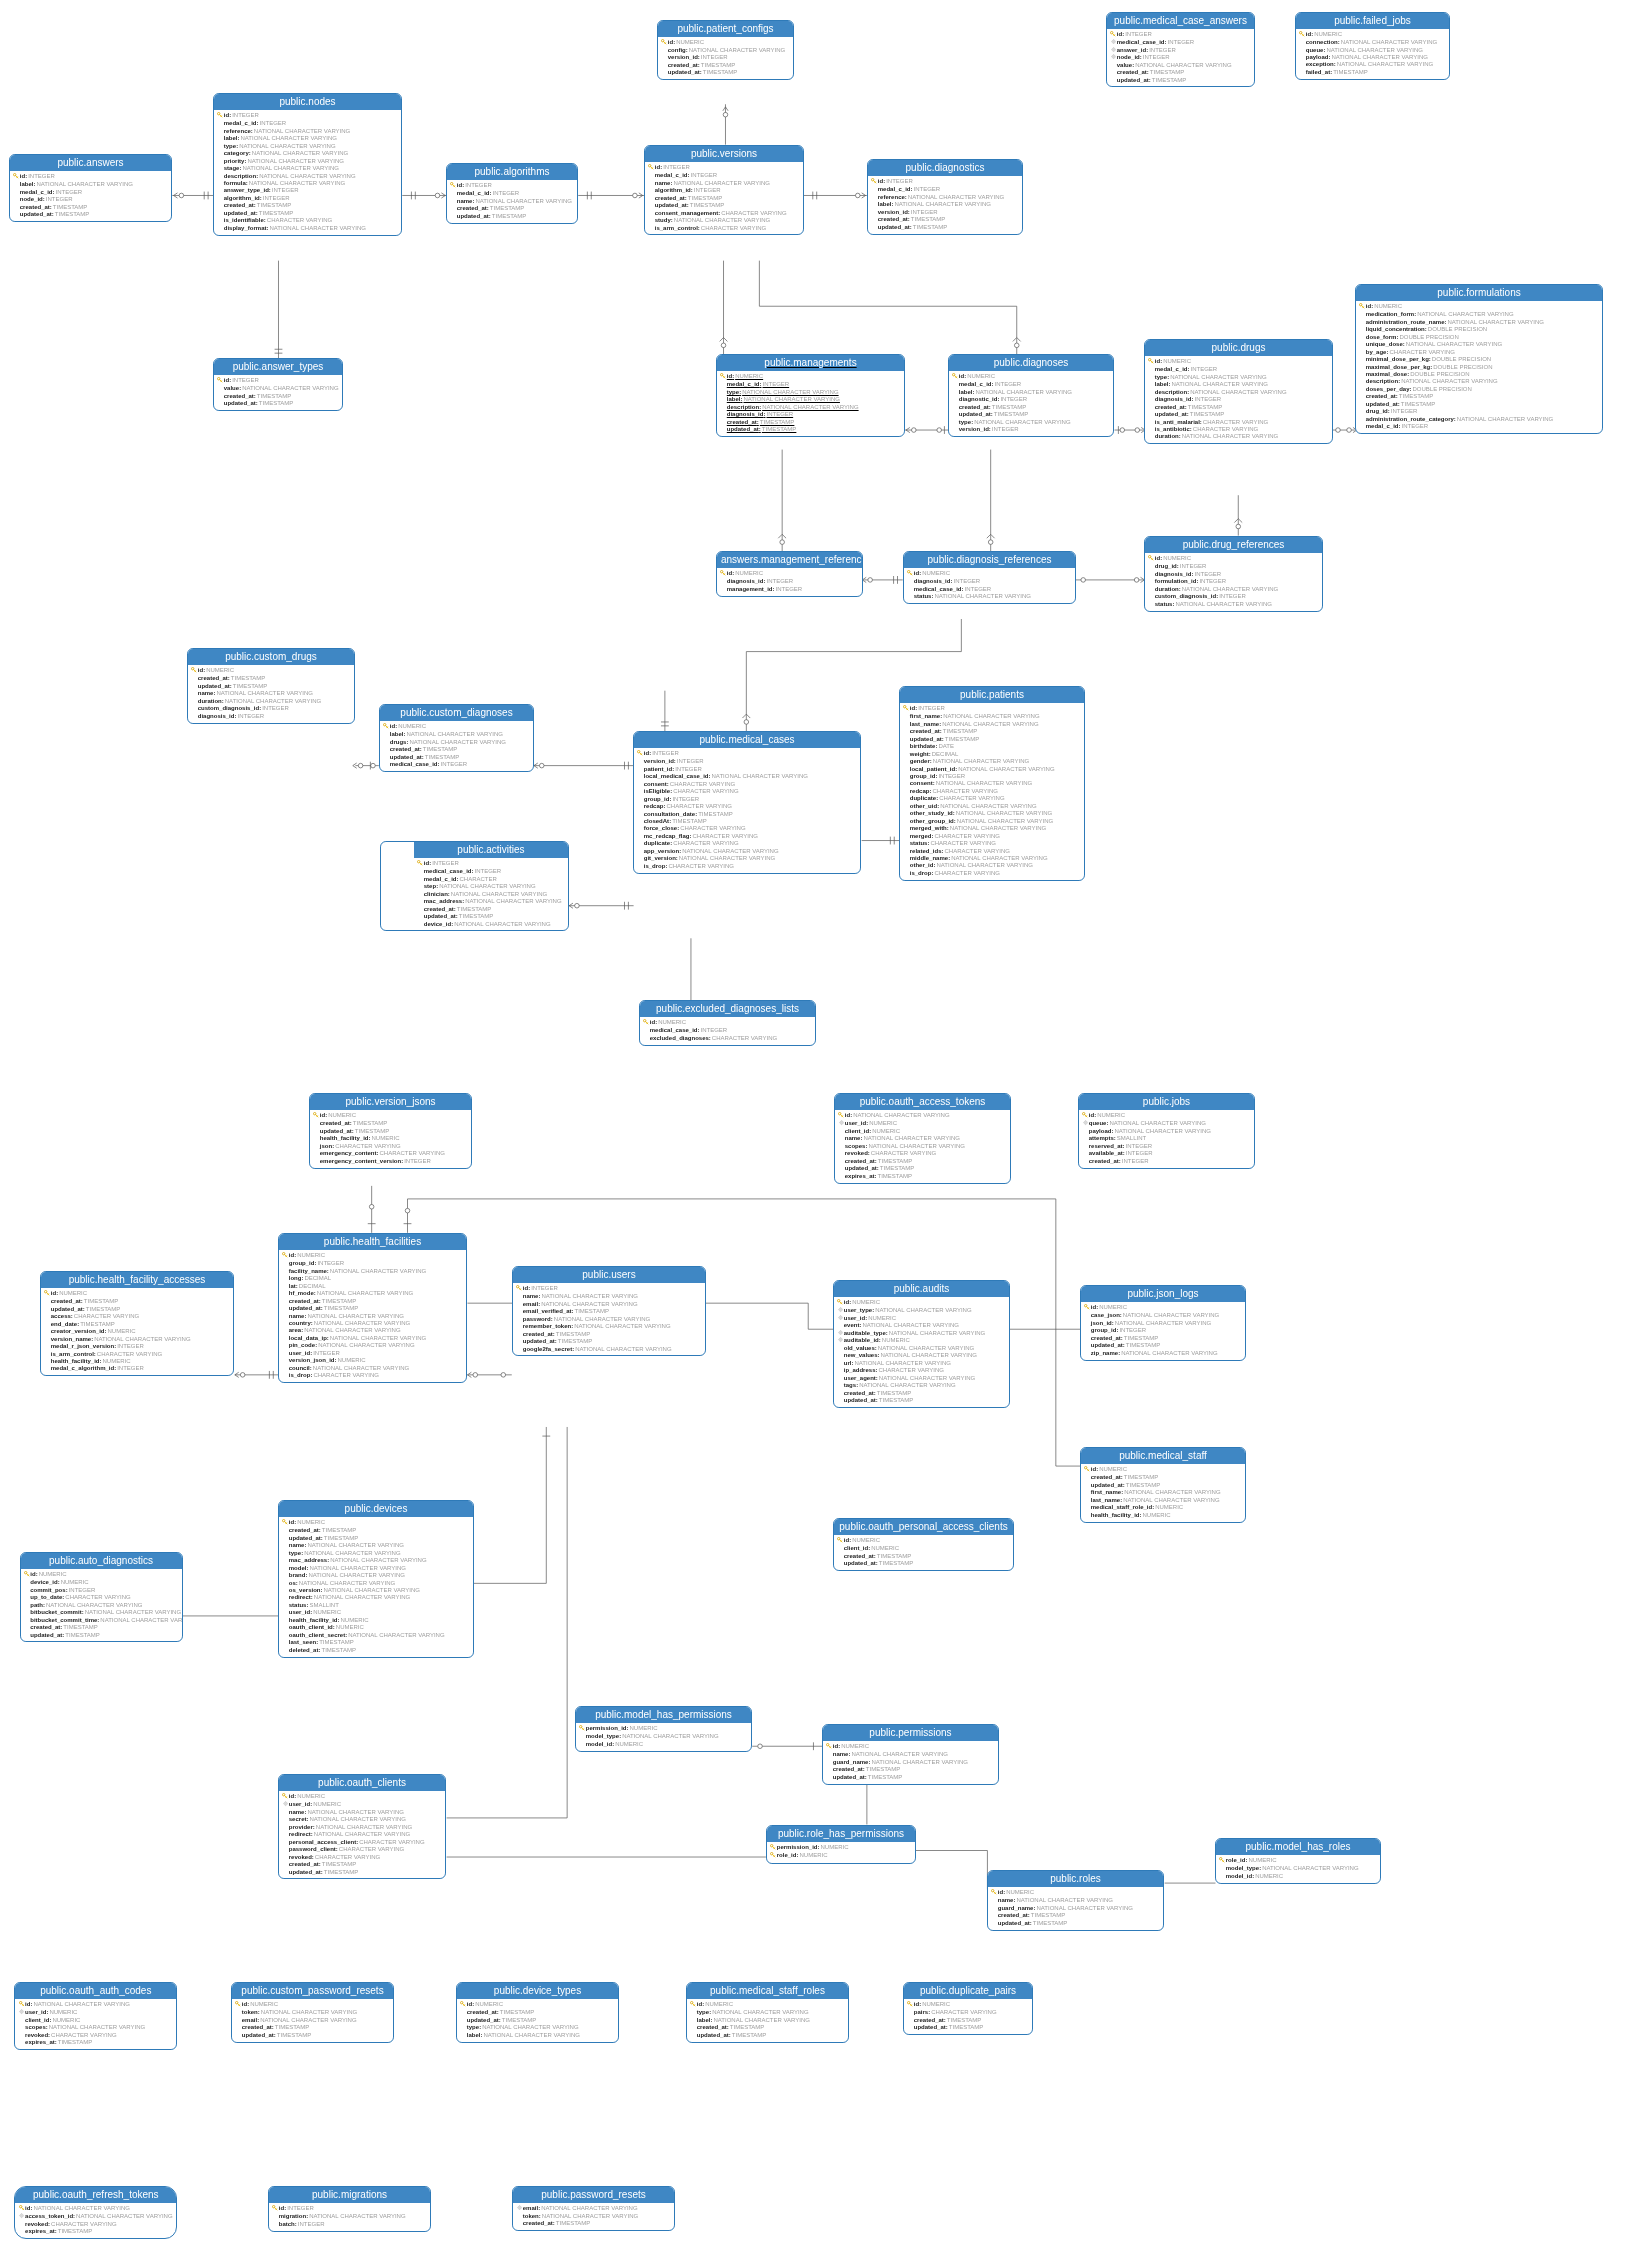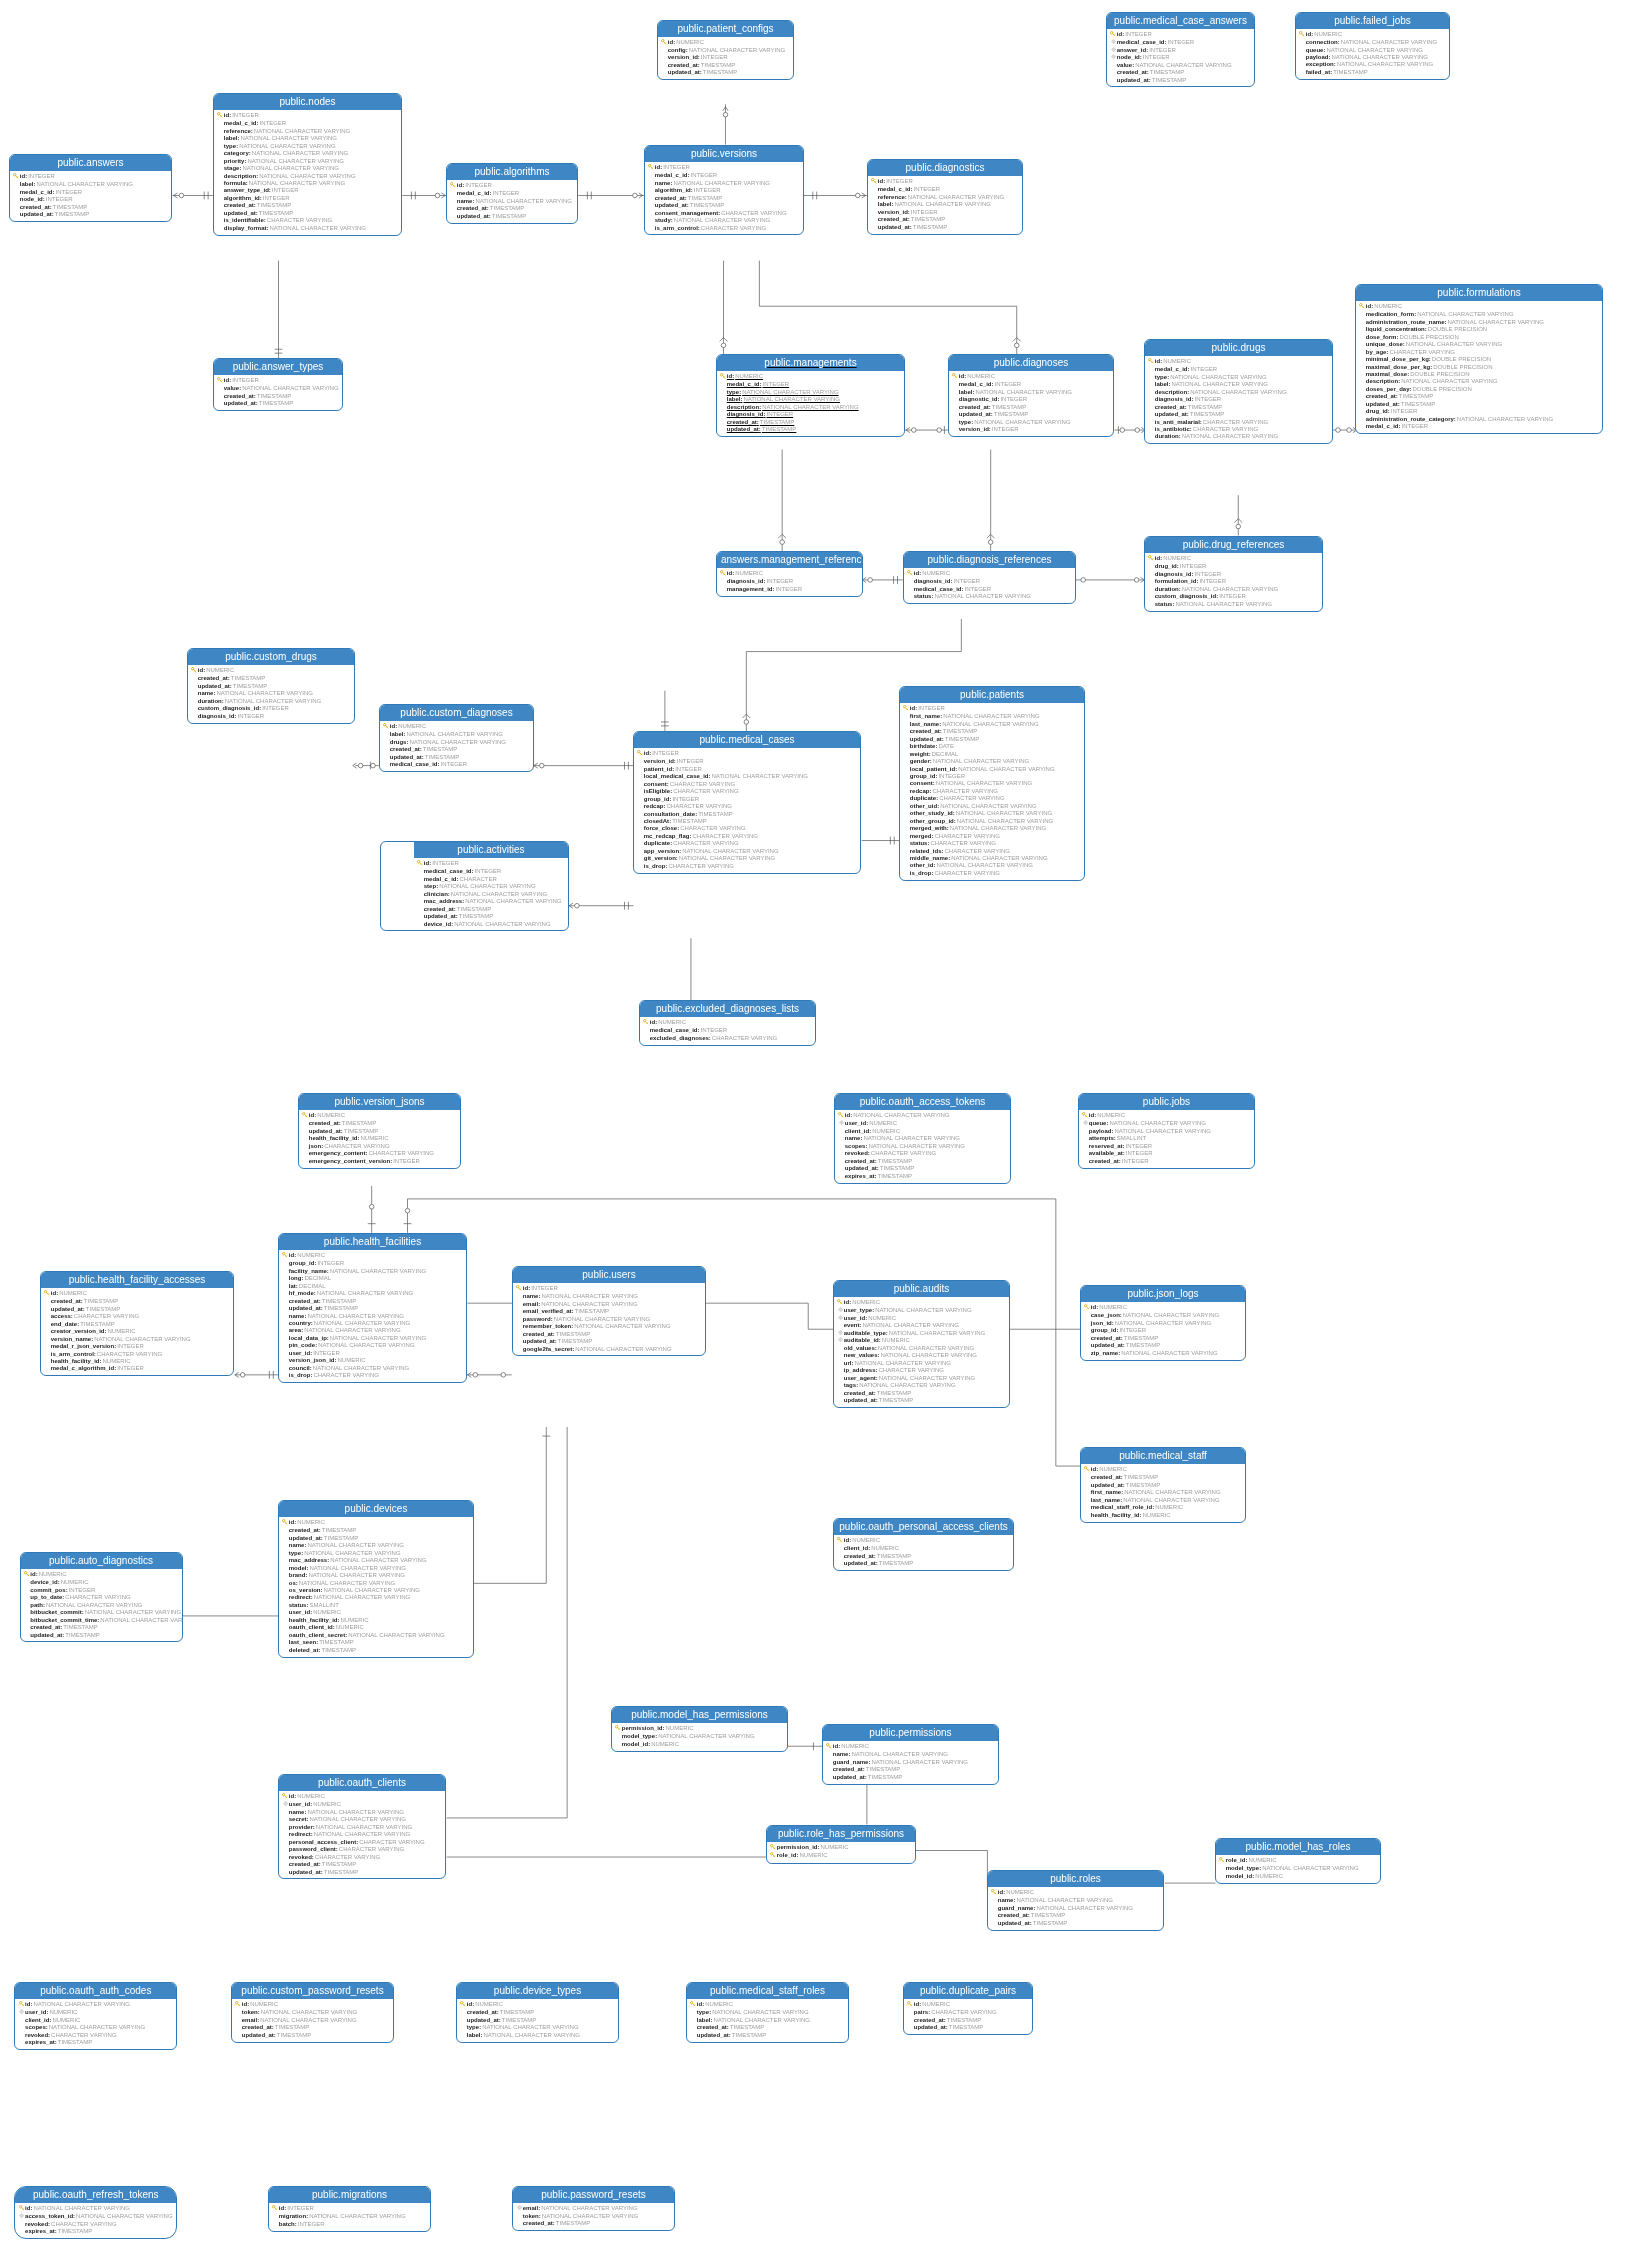--- a/index.html
+++ b/index.html
@@ -1497,21 +1497,21 @@
           <span class="ctype">INTEGER</span>
         </div>
         <div class="col">
           <span class="glyph"></span>
           <span class="cname">excluded_diagnoses</span>
           <span class="cname">:</span>
           <span class="ctype">CHARACTER VARYING</span>
         </div>
       </div>
     </div>
-    <div class="tbl" style="left: 298px; top: 1093px; width: 163px;">
+    <div class="tbl" style="left: 309px; top: 1093px; width: 163px;">
       <div class="tbl-hdr">public.version_jsons</div>
       <div class="tbl-body">
         <div class="col">
           <span class="glyph"><svg width="5.9" height="5.9" viewBox="0 0 16 16">
               <circle cx="4.6" cy="4.6" r="3.3" fill="none" stroke="#d8a400" stroke-width="2.2"></circle>
               <path d="M6.8 6.8 L13.5 13.5" stroke="#e8b90c" stroke-width="2.4" stroke-linecap="round"></path>
               <path d="M10.6 12 L12.4 10.2" stroke="#e8b90c" stroke-width="2.2" stroke-linecap="round"></path>
             </svg></span>
           <span class="cname">id</span>
           <span class="cname">:</span>
@@ -2331,21 +2331,21 @@
           <span class="ctype">TIMESTAMP</span>
         </div>
         <div class="col">
           <span class="glyph"></span>
           <span class="cname">updated_at</span>
           <span class="cname">:</span>
           <span class="ctype">TIMESTAMP</span>
         </div>
       </div>
     </div>
-    <div class="tbl" style="left: 575px; top: 1706px; width: 177px; margin-left: 36px;">
+    <div class="tbl" style="left: 575px; top: 1706px; width: 177px;">
       <div class="tbl-hdr">public.model_has_permissions</div>
       <div class="tbl-body">
         <div class="col">
           <span class="glyph"><svg width="5.9" height="5.9" viewBox="0 0 16 16">
               <circle cx="4.6" cy="4.6" r="3.3" fill="none" stroke="#d8a400" stroke-width="2.2"></circle>
               <path d="M6.8 6.8 L13.5 13.5" stroke="#e8b90c" stroke-width="2.4" stroke-linecap="round"></path>
               <path d="M10.6 12 L12.4 10.2" stroke="#e8b90c" stroke-width="2.2" stroke-linecap="round"></path>
             </svg></span>
           <span class="cname">permission_id</span>
           <span class="cname">:</span>

